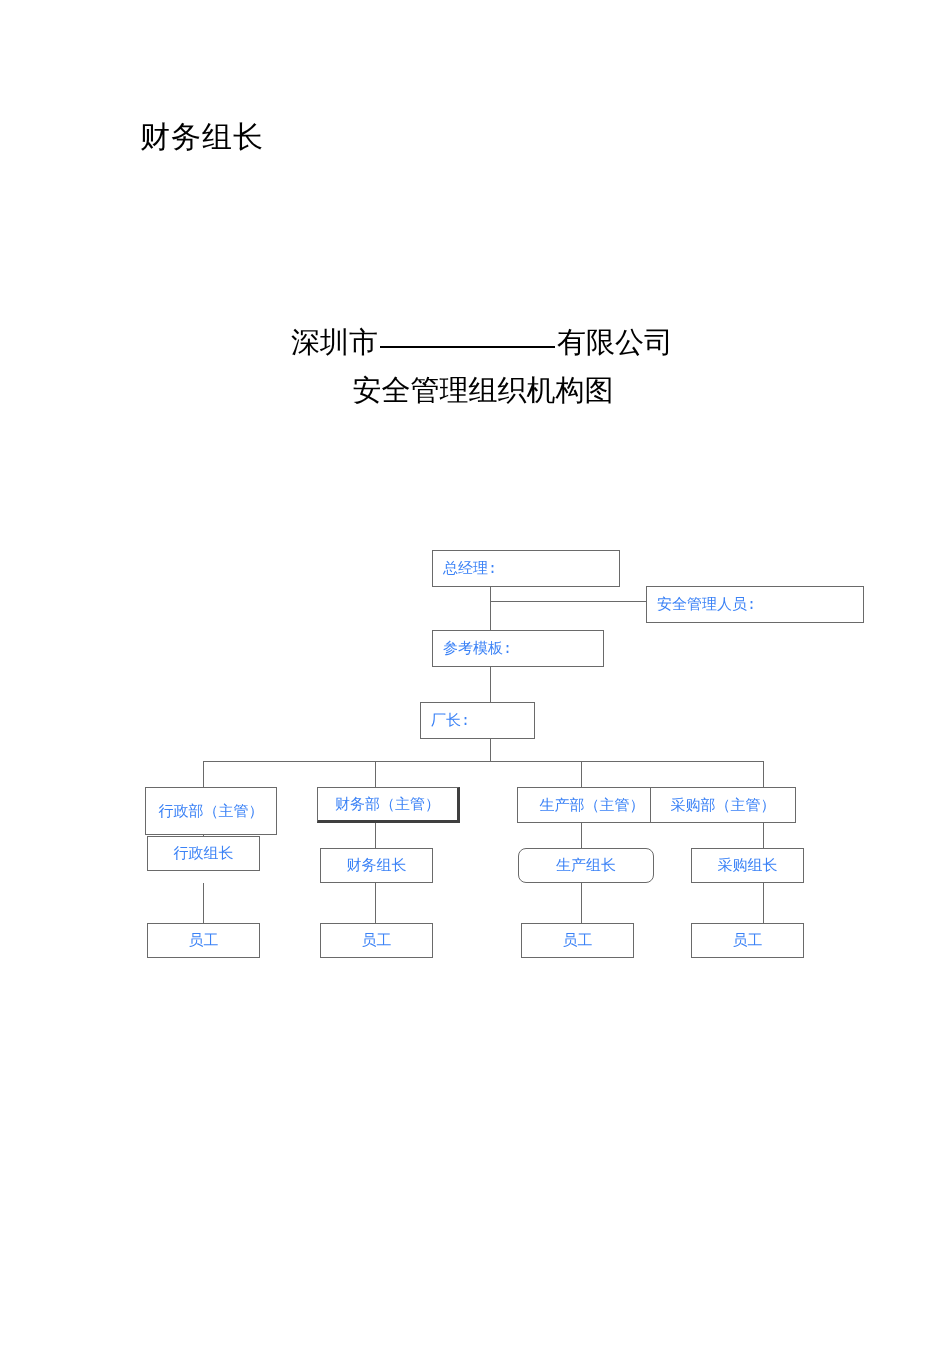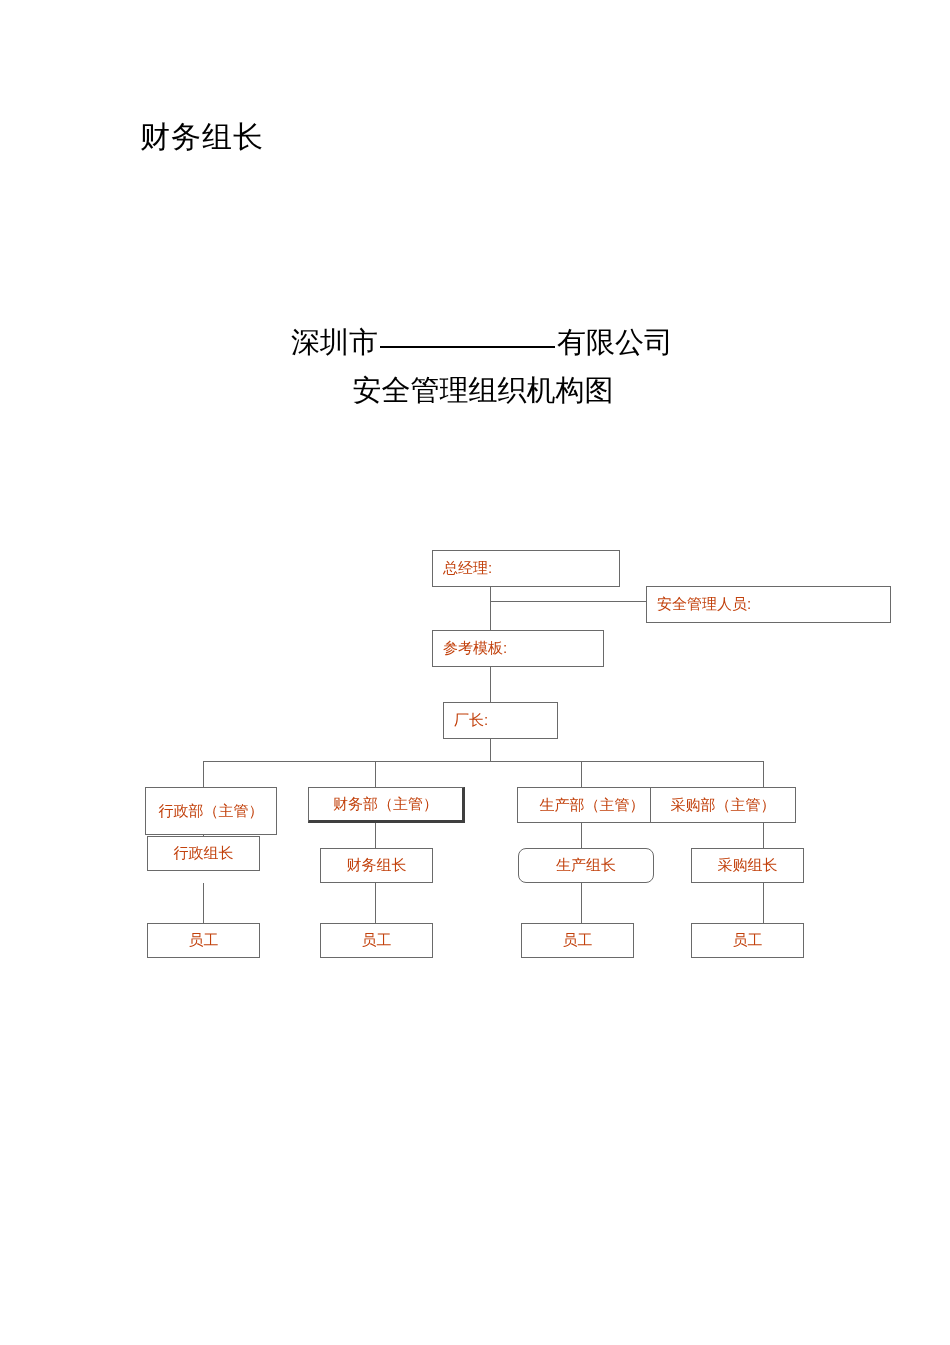--- a/index.html
+++ b/index.html
@@ -64,23 +64,23 @@
     top: 0;
     width: 950px;
     height: 1345px;
   }
 
   .node {
     position: absolute;
     box-sizing: border-box;
     border: 1px solid #6a6a6a;
     background: #ffffff;
-    font-family: Liberation Sans, sans-serif;
+    font-family: Liberation Mono, monospace;
     font-size: 15px;
-    color: #c2410c;
+    color: #3b82f6;
     display: flex;
     align-items: center;
     z-index: 3;
   }
   .node.left-text {
     justify-content: flex-start;
     padding-left: 10px;
   }
   .node.center-text {
     justify-content: center;
@@ -134,29 +134,29 @@
     <div class="conn v" style="left:581px; top:822px; height:27px;"></div>
     <div class="conn v" style="left:763px; top:822px; height:27px;"></div>
 
     <div class="conn v" style="left:203px; top:883px; height:40px;"></div>
     <div class="conn v" style="left:375px; top:883px; height:40px;"></div>
     <div class="conn v" style="left:581px; top:883px; height:40px;"></div>
     <div class="conn v" style="left:763px; top:883px; height:40px;"></div>
 
     <div class="node left-text" style="left:432px; top:550px; width:188px; height:37px;">总经理:</div>
 
-    <div class="node left-text" style="left:646px; top:586px; width:245px; height:37px;">安全管理人员:</div>
+    <div class="node left-text" style="left:646px; top:586px; width:218px; height:37px;">安全管理人员:</div>
 
     <div class="node left-text" style="left:432px; top:630px; width:172px; height:37px;">参考模板:</div>
 
-    <div class="node left-text" style="left:443px; top:702px; width:115px; height:37px;">厂长:</div>
+    <div class="node left-text" style="left:420px; top:702px; width:115px; height:37px;">厂长:</div>
 
     <div class="node center-text" style="left:145px; top:787px; width:132px; height:48px;">行政部（主管）</div>
 
-    <div class="node center-text shadowed" style="left:308px; top:787px; width:157px; height:36px;">财务部（主管）</div>
+    <div class="node center-text shadowed" style="left:317px; top:787px; width:143px; height:36px;">财务部（主管）</div>
 
     <div class="node center-text" style="left:517px; top:787px; width:150px; height:36px;">生产部（主管）</div>
 
     <div class="node center-text" style="left:650px; top:787px; width:146px; height:36px;">采购部（主管）</div>
 
     <div class="node center-text" style="left:147px; top:836px; width:113px; height:35px;">行政组长</div>
 
     <div class="node center-text" style="left:320px; top:848px; width:113px; height:35px;">财务组长</div>
 
     <div class="node center-text" style="left:518px; top:848px; width:136px; height:35px;border-radius:8px;">生产组长</div>

